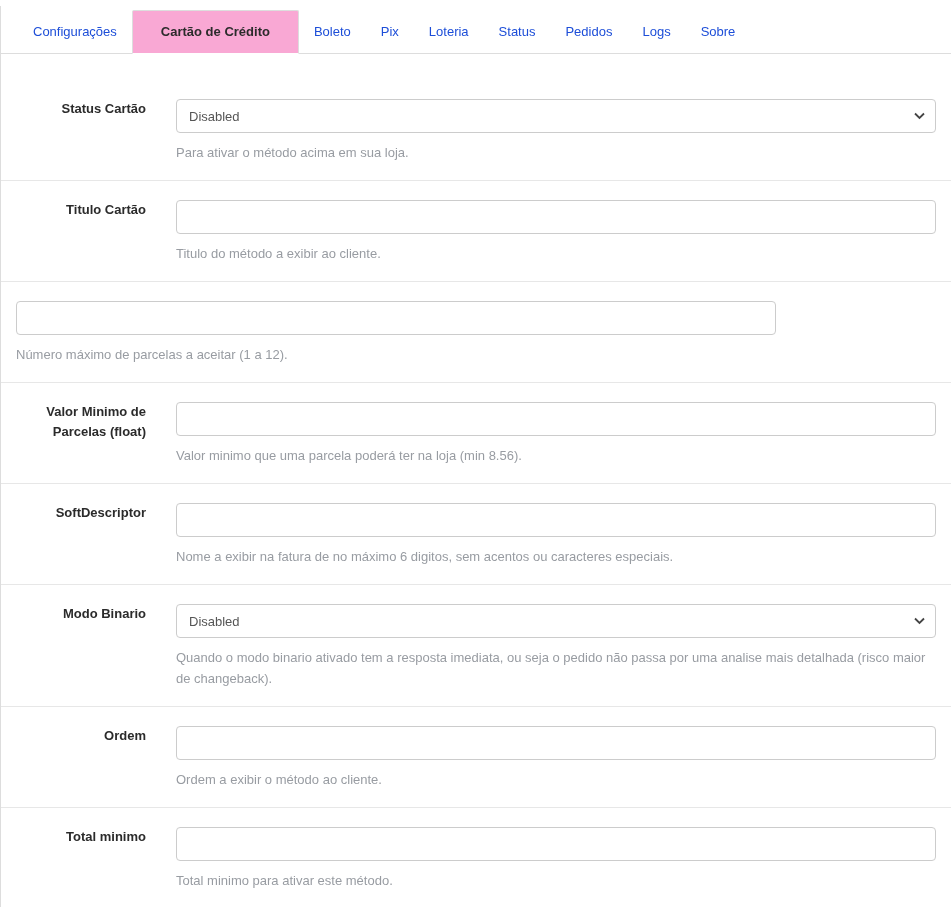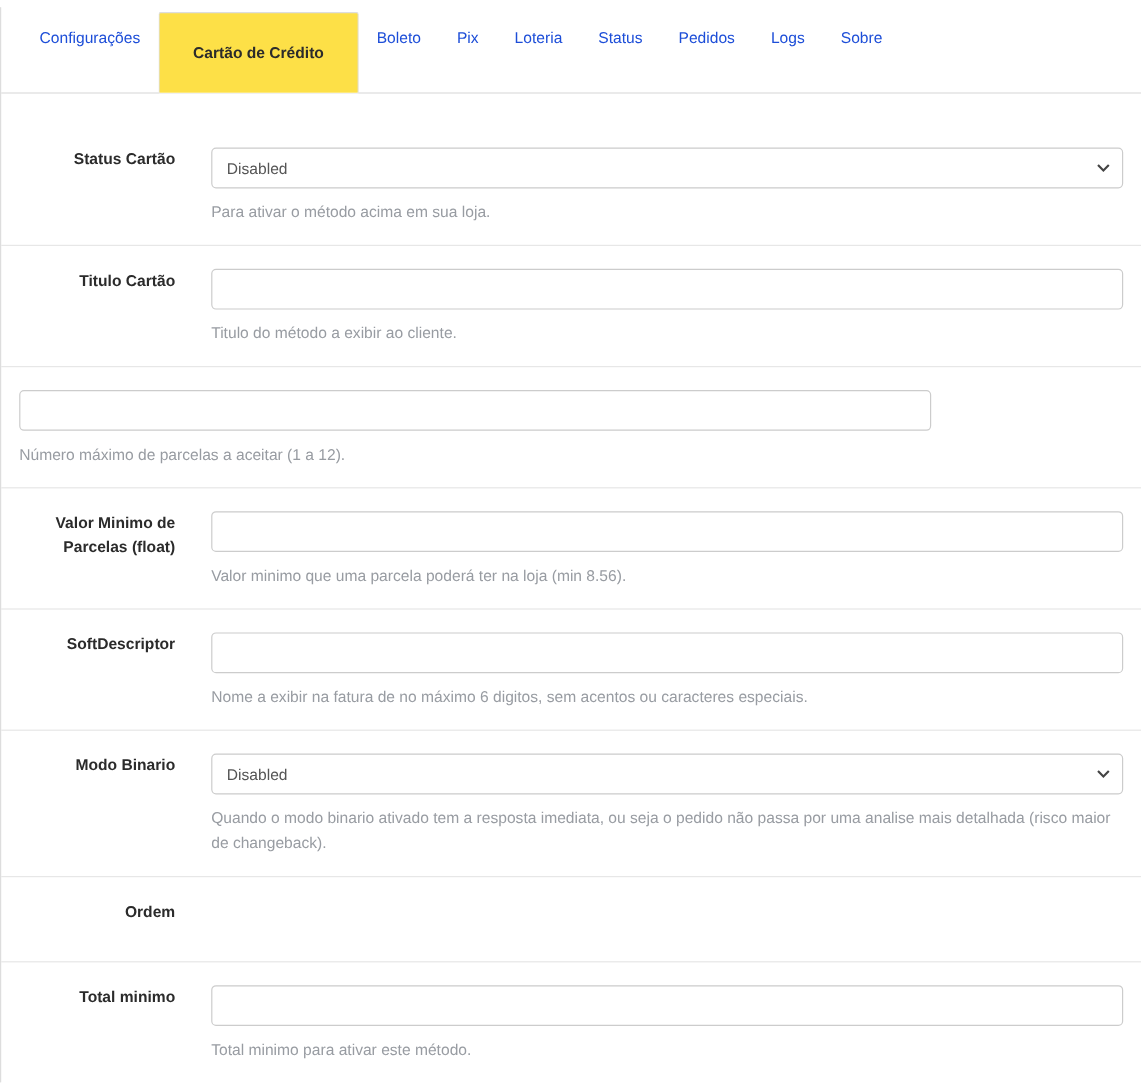--- a/index.html
+++ b/index.html
@@ -29,22 +29,22 @@
     display: block;
     padding: 13px 14px;
     line-height: 16px;
     color: #1d4ed8;
     cursor: pointer;
     white-space: nowrap;
     border: 1px solid transparent;
     margin-bottom: -1px;
   }
   .tab.active {
-    padding: 25px 28px;
-    background: #fde047;
+    padding: 13px 28px;
+    background: #f9a8d4;
     border-color: #ddd #ddd #fff;
     border-radius: 2px 2px 0 0;
     color: #2b2b2b;
     font-weight: 700;
   }
   .tab a { color: inherit; text-decoration: none; }
   
   .tab-content { padding-top: 26px; }
   .form-row {
     display: flex;
@@ -199,20 +199,26 @@
               </div>
             </div>
       <div class="help-text">Quando o modo binario ativado tem a resposta imediata, ou seja o pedido não passa por uma analise mais detalhada (risco maior de changeback).</div>
     </div>
   </div>
 
   <div class="form-row">
     <div class="label-col">
       <label class="control-label">Ordem</label>
     </div>
+    <div class="control-col">
+      <div class="control-slot">
+              <input type="text" class="form-control" style="">
+            </div>
+      <div class="help-text">Ordem a exibir o método ao cliente.</div>
+    </div>
   </div>
 
   <div class="form-row">
     <div class="label-col">
       <label class="control-label">Total minimo</label>
     </div>
     <div class="control-col">
       <div class="control-slot">
               <input type="text" class="form-control" style="">
             </div>

